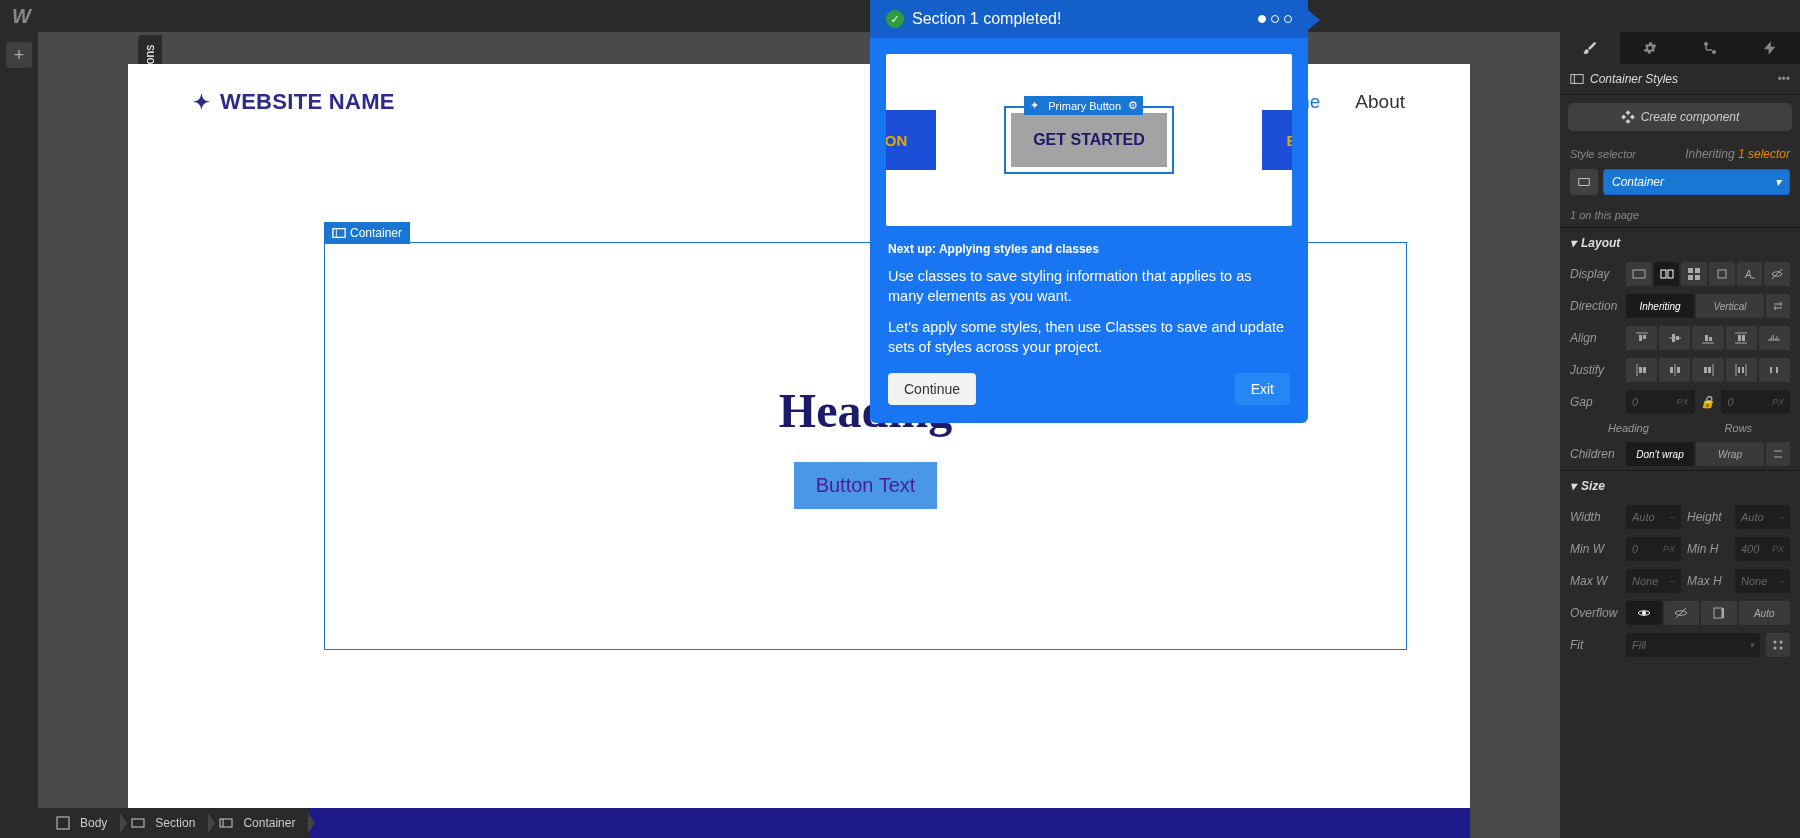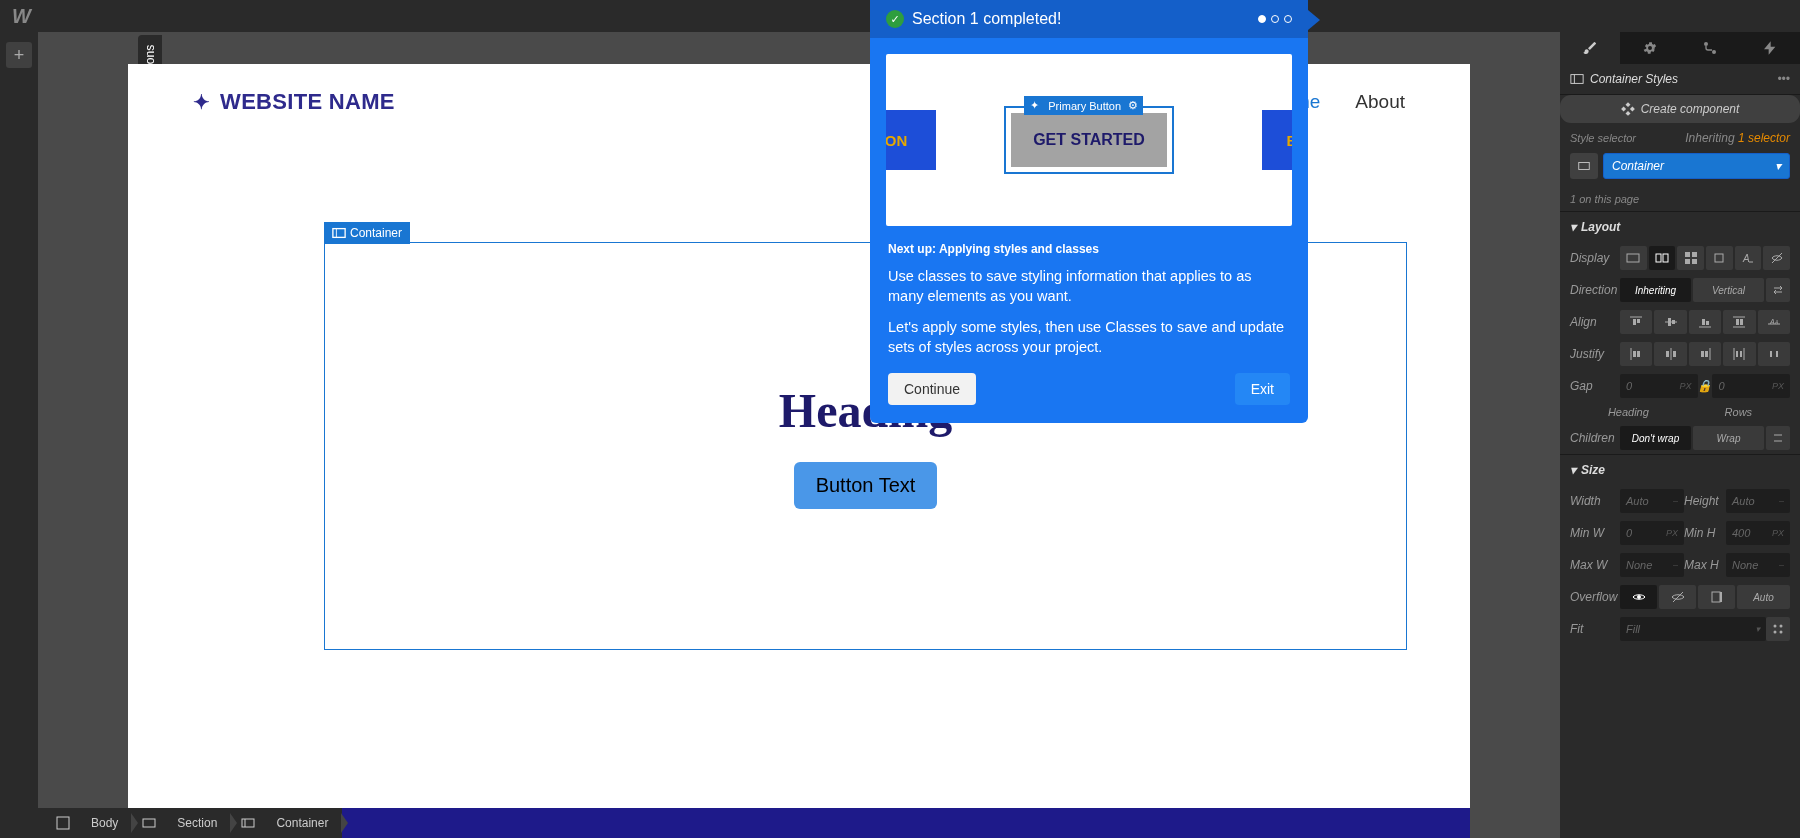--- a/index.html
+++ b/index.html
@@ -20,26 +20,26 @@
 .nav { display: flex; align-items: center; padding: 25px 65px; }
 .logo { display: flex; align-items: center; gap: 10px; color: #2e2a8c; font-weight: bold; font-size: 22px; letter-spacing: 0.3px; }
 .logo-sparkle { color: #2e2a8c; font-size: 20px; }
 .nav-links { margin-left: auto; display: flex; gap: 35px; font-size: 19px; }
 .nav-link-home { color: #1976d2; }
 .nav-link-about { color: #333; }
 
 .container-tag { position: absolute; top: 158px; left: 196px; background: #1976d2; color: #fff; font-size: 12px; padding: 4px 8px; display: flex; align-items: center; gap: 4px; z-index: 2; }
 .container-box { position: absolute; top: 178px; left: 196px; right: 63px; height: 408px; border: 1px solid #1976d2; display: flex; flex-direction: column; align-items: center; justify-content: center; }
 .heading { font-family: Georgia, serif; font-size: 48px; font-weight: bold; color: #1e1a6a; }
-.btn-text { background: #4a97e8; color: #000000; padding: 12px 22px; margin-top: 24px; font-size: 20px; border-radius: 6px; }
+.btn-text { background: #4a97e8; color: #4c1d95; padding: 12px 22px; margin-top: 24px; font-size: 20px; }
 
 .page-footer { position: absolute; bottom: 0; left: 0; right: 0; height: 30px; background: #1e1a8a; }
 
 .breadcrumb-bar { position: absolute; bottom: 0; left: 38px; height: 30px; display: flex; align-items: center; gap: 0; background: #2a2a2a; font-size: 12px; z-index: 5; padding-left: 8px; }
-.crumb { padding: 6px 14px 6px 10px; color: #ccc; display: flex; align-items: center; gap: 21px; position: relative; }
+.crumb { padding: 6px 14px 6px 10px; color: #ccc; display: flex; align-items: center; gap: 10px; position: relative; }
 .crumb::after { content: ""; position: absolute; right: -6px; top: 50%; transform: translateY(-50%); width: 0; height: 0; border-top: 10px solid transparent; border-bottom: 10px solid transparent; border-left: 7px solid #444; }
 
 
 .popup { position: absolute; top: 0; left: 870px; width: 438px; background: #1976f2; color: #fff; border-radius: 0 0 6px 6px; z-index: 20; padding-bottom: 18px; }
 .popup-top { background: #145fc9; padding: 10px 16px; display: flex; align-items: center; gap: 8px; }
 .check-circle { width: 18px; height: 18px; background: #2e9e3e; border-radius: 50%; display: flex; align-items: center; justify-content: center; color: #fff; font-size: 11px; }
 .popup-dots { margin-left: auto; display: flex; gap: 5px; }
 .dot { width: 8px; height: 8px; border-radius: 50%; border: 1px solid #fff; }
 .dot.filled { background: #fff; }
 .preview { background: #fff; margin: 16px; height: 172px; border-radius: 2px; position: relative; display: flex; align-items: center; justify-content: center; overflow: hidden; }
@@ -57,34 +57,34 @@
 .btn-exit { background: #2487f5; color: #fff; padding: 8px 16px; border-radius: 4px; font-size: 14px; cursor: pointer; }
 .popup-arrow { position: absolute; top: 10px; right: -12px; width: 0; height: 0; border-top: 10px solid transparent; border-bottom: 10px solid transparent; border-left: 12px solid #145fc9; }
 
 
 .right-panel { width: 240px; background: #2a2a2a; color: #ccc; font-size: 12px; display: flex; flex-direction: column; font-style: italic; }
 .rp-tabs { display: flex; height: 32px; background: #1a1a1a; }
 .rp-tab { flex: 1; display: flex; align-items: center; justify-content: center; color: #888; cursor: pointer; }
 .rp-tab.active { background: #2a2a2a; color: #ccc; }
 .rp-header { padding: 8px 10px; display: flex; align-items: center; gap: 6px; color: #ddd; border-bottom: 1px solid #1a1a1a; }
 .rp-dots { margin-left: auto; color: #888; }
-.rp-btn-create { background: #404040; padding: 7px; text-align: center; border-radius: 11px; display: flex; align-items: center; justify-content: center; gap: 6px; cursor: pointer; }
+.rp-btn-create { margin: 8px; background: #404040; padding: 7px; text-align: center; border-radius: 5px; display: flex; align-items: center; justify-content: center; gap: 6px; cursor: pointer; }
 
 .rp-section { padding: 8px 10px; }
 .rp-label { color: #888; font-size: 11px; }
 .inherit { float: right; color: #888; }
 .inherit .orange { color: #e68a00; }
 .selector-row { display: flex; gap: 5px; margin-top: 8px; }
 .sel-icon-box { width: 28px; height: 26px; background: #404040; border-radius: 3px; display: flex; align-items: center; justify-content: center; }
 .sel-tag { flex: 1; background: #1976d2; color: #fff; border: 1px solid #145fc9; padding: 5px 8px; border-radius: 3px; display: flex; align-items: center; }
 .sel-tag .chev { margin-left: auto; }
 .on-page { color: #888; font-size: 11px; padding: 6px 10px; }
 
 .section-title { padding: 8px 10px; color: #ddd; font-weight: bold; display: flex; align-items: center; gap: 5px; border-top: 1px solid #1a1a1a; }
-.prop-row { display: flex; align-items: center; padding: 4px 10px; }
+.prop-row { display: flex; align-items: center; padding: 4px 10px; gap: 6px; }
 .prop-label { width: 50px; color: #999; }
 .btn-group { display: flex; gap: 2px; flex: 1; }
 .bg { flex: 1; height: 24px; background: #3a3a3a; border-radius: 2px; display: flex; align-items: center; justify-content: center; font-size: 10px; cursor: pointer; color: #aaa; }
 .bg.active { background: #1a1a1a; color: #fff; }
 .bg.text { padding: 0 8px; }
 .input-box { flex: 1; background: #1e1e1e; border-radius: 2px; height: 24px; display: flex; align-items: center; padding: 0 6px; color: #666; font-size: 11px; }
 .unit { color: #555; margin-left: auto; font-size: 9px; }
 .cols-row { display: flex; justify-content: space-around; padding: 4px 10px; color: #999; font-size: 11px; }
 
 svg { width: 14px; height: 14px; fill: currentColor; }

